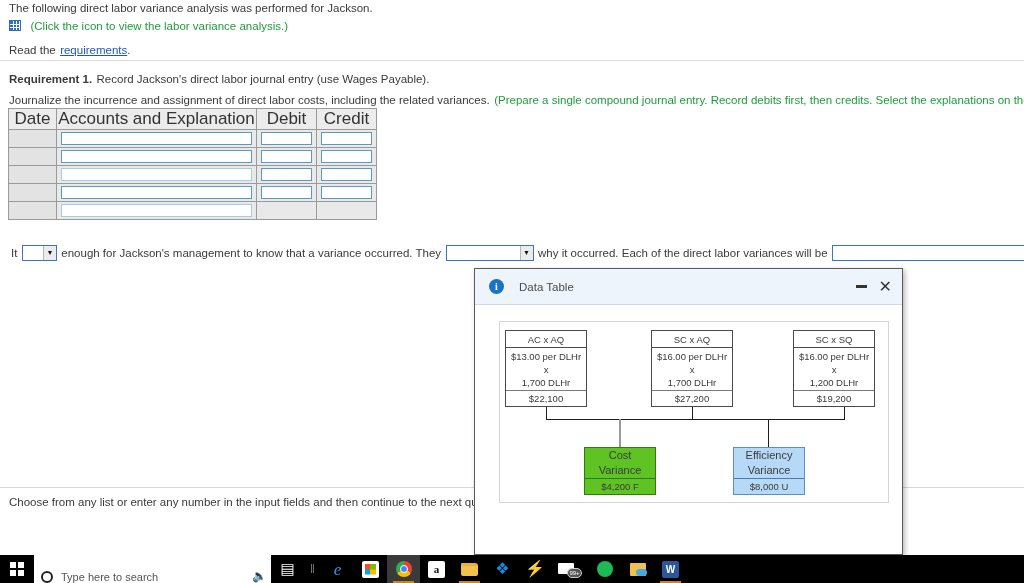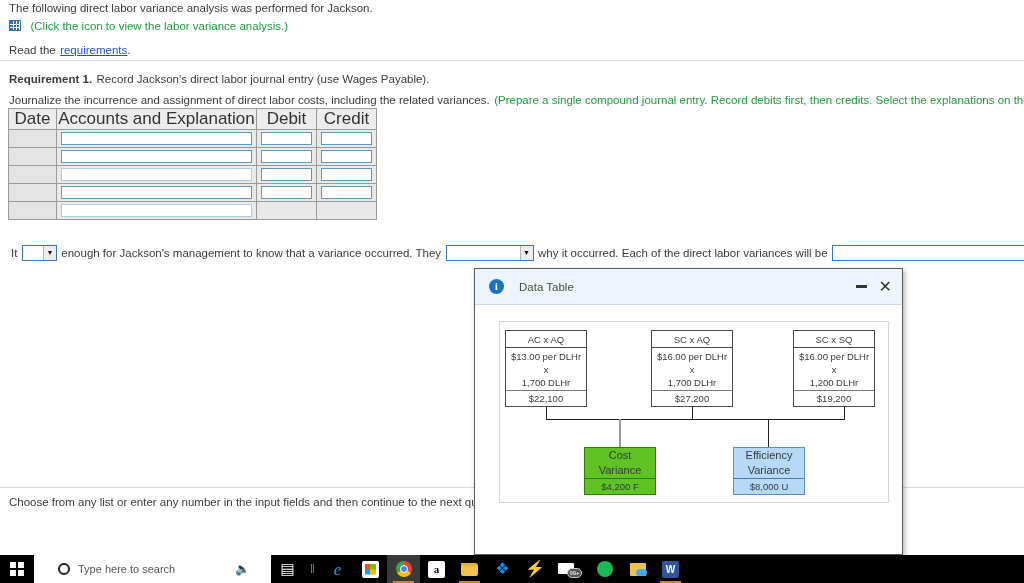--- a/index.html
+++ b/index.html
@@ -140,22 +140,22 @@
   }
   .tb-start {
     width: 34px; height: 28px; display: flex; align-items: center; justify-content: center;
   }
   .winlogo { width: 14px; height: 14px; position: relative; }
   .winlogo i { position: absolute; background: #fff; width: 6px; height: 6px; display: block; }
   .winlogo i:nth-child(1){ left:0; top:0 } .winlogo i:nth-child(2){ left:8px; top:0 }
   .winlogo i:nth-child(3){ left:0; top:8px } .winlogo i:nth-child(4){ left:8px; top:8px }
 
   .tb-search {
-    width: 237px; height: 28px; background: #ffffff; display: flex; align-items: center;
-    padding: 0 24px; gap: 8px;
+    width: 237px; height: 28px; background: #ffffff; display: flex; align-items: flex-end;
+    padding: 0 7px; gap: 8px;
   }
   .srch-ring { width: 12px; height: 12px; border: 2px solid #222; border-radius: 50%; flex: 0 0 auto; }
   .srch-text { font-size: 11px; color: #555; flex: 1; }
   .mic { width: 12px; color: #333; font-size: 12px; text-align: right; }
 
   .tb-icons { display: flex; align-items: center; height: 28px; }
   .tb-ic { width: 33px; height: 28px; display: flex; align-items: center; justify-content: center;
     position: relative; }
   .tb-ic.sep { width: 17px; }
   .tb-ic.active { background: #3a3a3a; }

